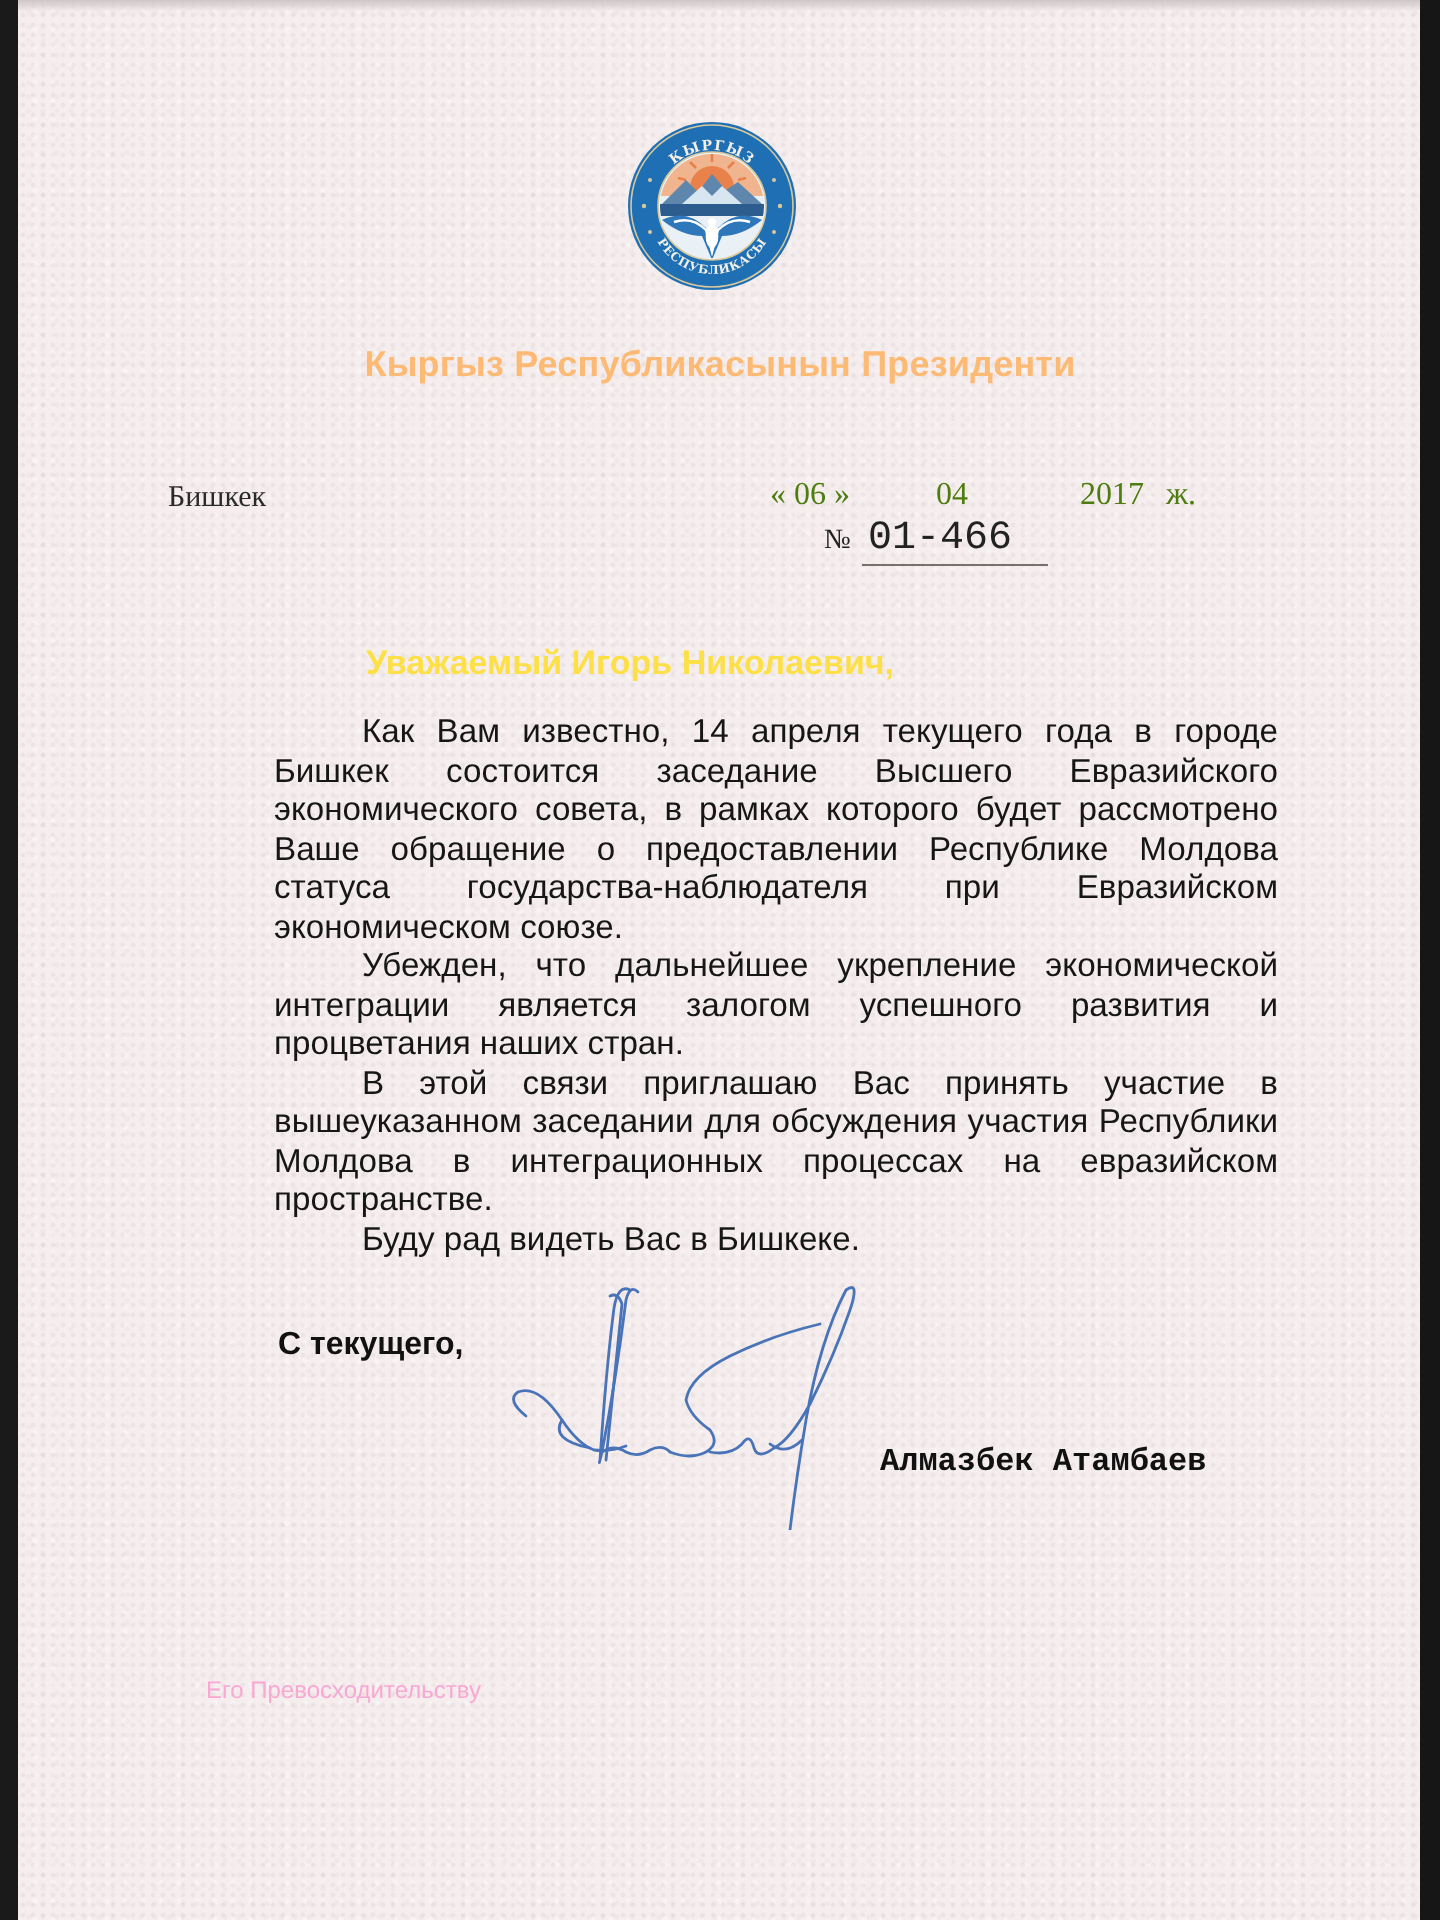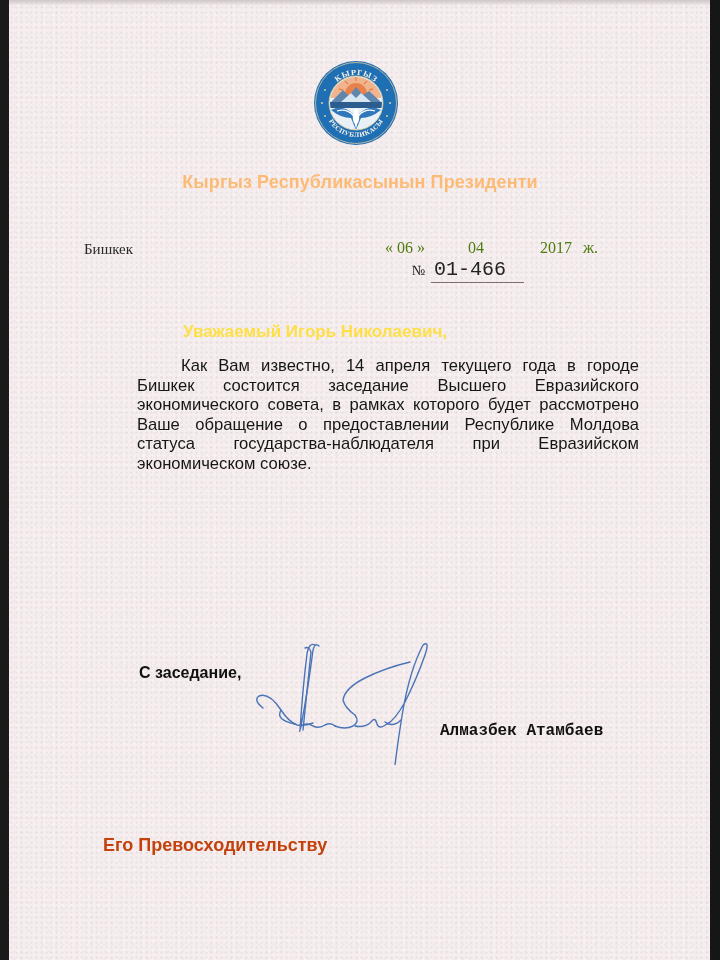--- a/index.html
+++ b/index.html
@@ -41,21 +41,21 @@
 
     .salutation { position: absolute; left: 0; top: 322px; width: 630px; text-align: center; font-weight: bold; font-size: 17px; color: #fde047; }
 
     .body { position: absolute; left: 109px; top: 356px; width: 502px; font-size: 16.6px; line-height: 19.5px; color: #161616; margin-left: 28px; }
     .body p { text-align: justify; text-indent: 44px; }
 
     .closing { position: absolute; left: 139px; top: 664px; font-weight: bold; font-size: 16px; color: #111; }
     .signer { position: absolute; left: 440px; top: 722px; font-weight: bold; font-size: 16px; color: #111; font-family: Liberation Mono, monospace; }
     .signature { position: absolute; left: 245px; top: 630px; width: 200px; height: 135px; }
 
-    .addressee { position: absolute; left: 103px; top: 836px; font-weight: bold; font-size: 18px; line-height: 19.5px; color: #c2410c; }
+    .addressee { position: absolute; left: 103px; top: 836px; font-weight: normal; font-size: 12px; line-height: 19.5px; color: #f9a8d4; }
     .addressee .indent { padding-left: 42px; }
   </style>
 </head>
 <body>
 
 <div class="frame-left"></div>
 <div class="paper"></div>
 <div class="paper-top-shade"></div>
 <div class="frame-right"></div>
 
@@ -111,23 +111,26 @@
 <div class="date-row date-month">04</div>
 <div class="date-row date-year">2017</div>
 <div class="date-row date-suffix">ж.</div>
 <div class="num-sign">№</div>
 <div class="num-value">01-466</div>
 
 <div class="salutation">Уважаемый Игорь Николаевич,</div>
 
 <div class="body">
   <p>Как Вам известно, 14 апреля текущего года в городе Бишкек состоится заседание Высшего Евразийского экономического совета, в рамках которого будет рассмотрено Ваше обращение о предоставлении Республике Молдова статуса государства-наблюдателя при Евразийском экономическом союзе.</p>
+  <p>Убежден, что дальнейшее укрепление экономической интеграции является залогом успешного развития и процветания наших стран.</p>
+  <p>В этой связи приглашаю Вас принять участие в вышеуказанном заседании для обсуждения участия Республики Молдова в интеграционных процессах на евразийском пространстве.</p>
+  <p>Буду рад видеть Вас в Бишкеке.</p>
 </div>
 
-<div class="closing">С заседание,</div>
+<div class="closing">С текущего,</div>
 
 <svg class="signature" viewBox="0 0 200 135">
   <g fill="none" stroke="#4a74b8" stroke-width="1.4" stroke-linecap="round" stroke-linejoin="round">
     <path d="M 70 15 Q 64 12 62 24 Q 58 55 55 100 Q 54 104 56 96 Q 63 60 68 20 Q 70 12 74 16"></path>
     <path d="M 60 18 Q 64 16 66 22 L 58 100"></path>
     <path d="M 18 78 Q 8 70 14 66 Q 24 62 36 80 Q 44 92 52 95 Q 60 96 68 93"></path>
     <path d="M 36 80 Q 30 90 50 94"></path>
     <path d="M 56 96 Q 62 92 68 96 Q 74 99 80 95 Q 86 92 90 96"></path>
     <path d="M 90 96 Q 100 100 108 96 Q 115 92 110 85 Q 100 78 98 70 Q 100 58 120 48 Q 140 38 165 32"></path>
     <path d="M 110 96 Q 120 98 126 92 Q 130 86 132 94 Q 134 100 142 94"></path>

